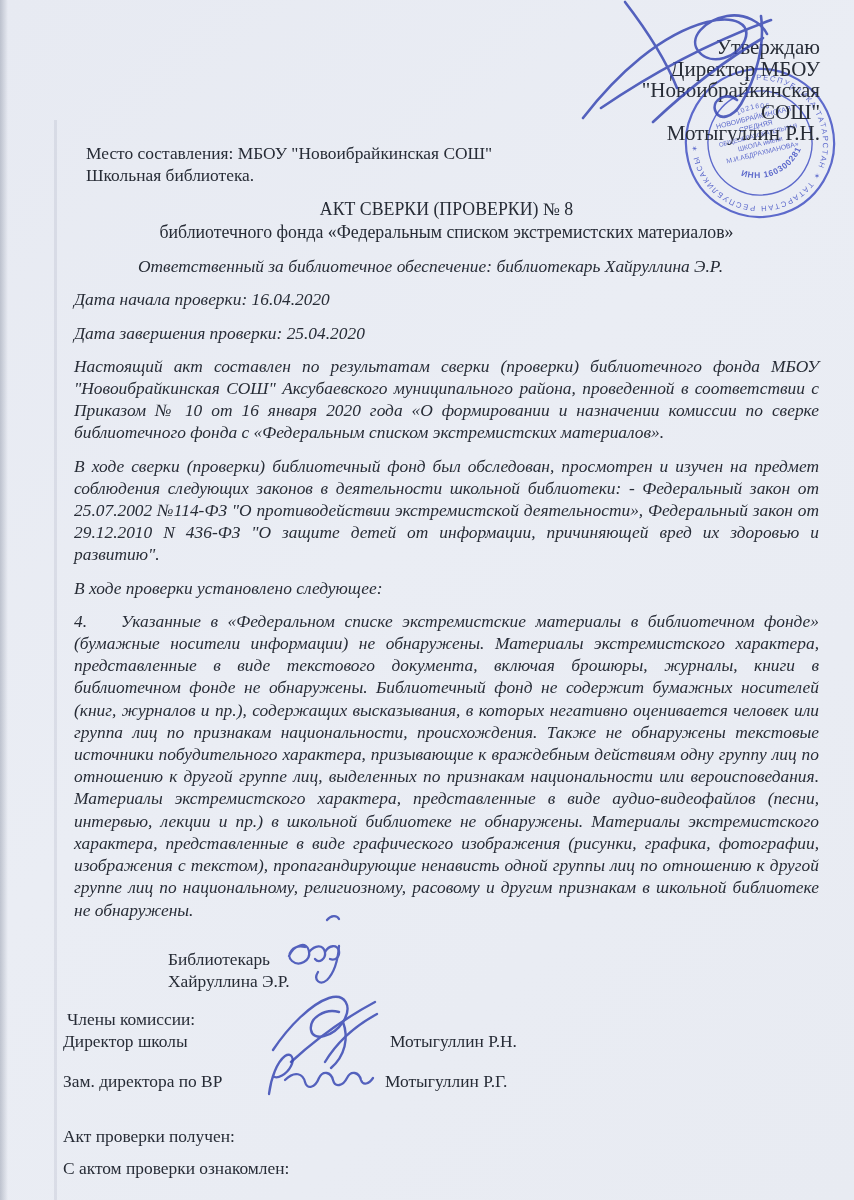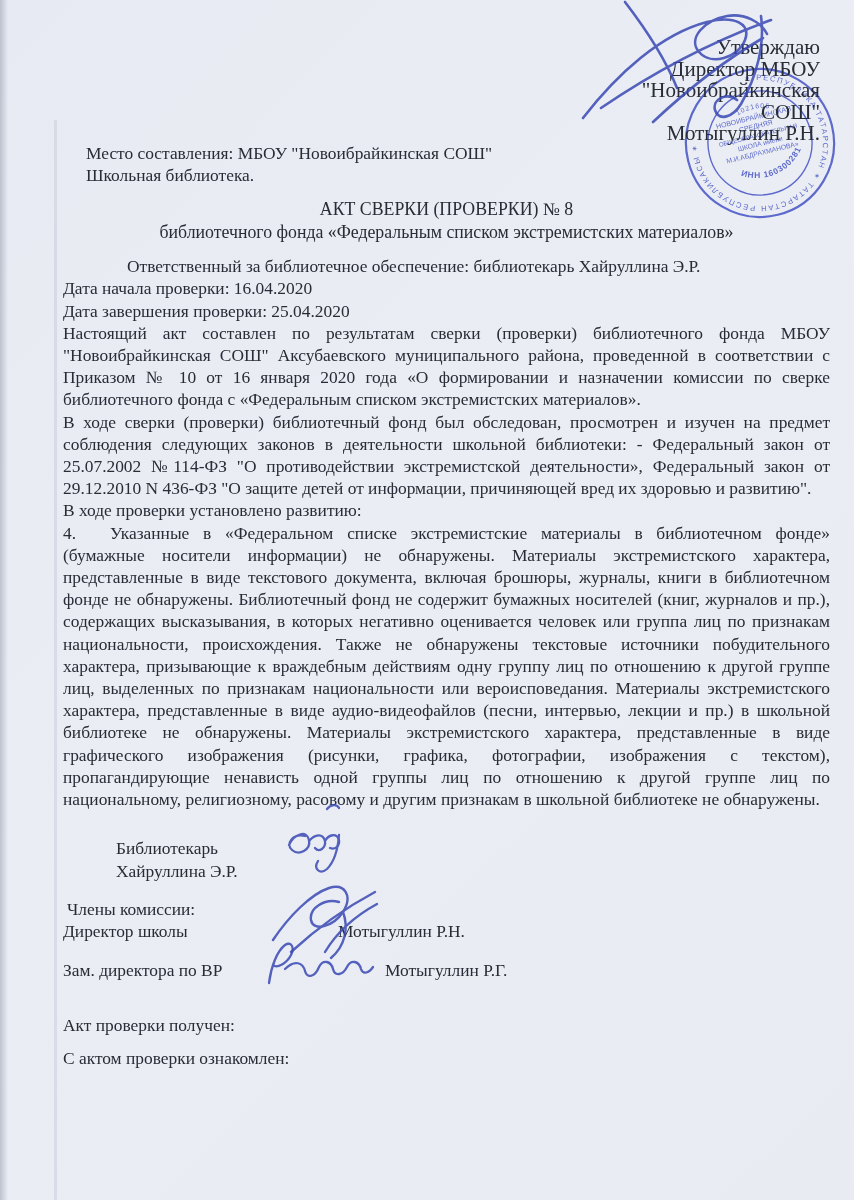--- a/index.html
+++ b/index.html
@@ -14,27 +14,27 @@
     background:linear-gradient(90deg, rgba(88,98,120,.30), rgba(88,98,120,0)); }
   .crease { position:absolute; left:54px; top:120px; bottom:0; width:3px;
     background:rgba(120,130,155,.14); }
   .content { position:relative; padding:2px 24px 0 63px; font-size:17.4px; line-height:22.2px; }
   .approval { position:absolute; top:37px; right:34px; width:230px;
     text-align:right; font-size:21px; line-height:21.6px; z-index:3; }
   .sig-top { position:absolute; left:565px; top:0; z-index:4; }
   .stamp-wrap { position:absolute; left:672px; top:55px; z-index:2; opacity:.88; }
   .place { margin-left:23px; padding-top:140px; }
   .title-block { text-align:center; font-weight:normal; margin-top:12px; font-size:17.8px; line-height:22.4px; }
-  .body-block p { margin:0; text-align:justify; }
+  .body-block p { margin:11px; text-align:justify;font-style:italic; }
   .p-indent { text-indent:64px; margin-top:12px !important; }
   .numbered .num { display:inline-block; width:47px; }
   .sign-section { position:relative; }
   .sig-row { position:relative; display:flex; align-items:baseline; }
   .sig-label { width:222px; flex:none; }
-  .sig-name { margin-left:53px; flex:none; }
+  .sig-name { margin-left:105px; flex:none; }
   .row-chair { margin-top:27px;flex-direction:column; }
   .members-heading { margin-top:16px; padding-left:4px; }
   .row-m1 { margin-top:0; }
   .row-m2 { margin-top:17px; }
   .row-m2 .sig-name { margin-left:100px; }
   .sig-svg { position:absolute; pointer-events:none; }
   .sig-chair-svg { left:212px; top:-36px; }
   .sig-m1-svg { left:200px; top:-44px; }
   .sig-m2-svg { left:196px; top:-22px; }
   .footer-line1 { margin-top:33px; }
@@ -103,21 +103,21 @@
       <div>АКТ СВЕРКИ (ПРОВЕРКИ) № 8</div>
       <div>библиотечного фонда «Федеральным списком экстремистских материалов»</div>
     </div>
 
     <div class="body-block">
       <p class="p-indent">Ответственный за библиотечное обеспечение: библиотекарь Хайруллина Э.Р.</p>
       <p>Дата начала проверки: 16.04.2020</p>
       <p>Дата завершения проверки: 25.04.2020</p>
       <p>Настоящий акт составлен по результатам сверки (проверки) библиотечного фонда МБОУ "Новоибрайкинская СОШ" Аксубаевского муниципального района, проведенной в соответствии с Приказом № 10 от 16 января 2020 года «О формировании и назначении комиссии по сверке библиотечного фонда с «Федеральным списком экстремистских материалов».</p>
       <p>В ходе сверки (проверки) библиотечный фонд был обследован, просмотрен и изучен на предмет соблюдения следующих законов в деятельности школьной библиотеки: - Федеральный закон от 25.07.2002 №114-ФЗ "О противодействии экстремистской деятельности», Федеральный закон от 29.12.2010 N 436-ФЗ "О защите детей от информации, причиняющей вред их здоровью и развитию".</p>
-      <p>В ходе проверки установлено развитию:</p>
+      <p>В ходе проверки установлено следующее:</p>
       <p class="numbered"><span class="num">4.</span><span>Указанные в «Федеральном списке экстремистские материалы в библиотечном фонде» (бумажные носители информации) не обнаружены. Материалы экстремистского характера, представленные в виде текстового документа, включая брошюры, журналы, книги в библиотечном фонде не обнаружены. Библиотечный фонд не содержит бумажных носителей (книг, журналов и пр.), содержащих высказывания, в которых негативно оценивается человек или группа лиц по признакам национальности, происхождения. Также не обнаружены текстовые источники побудительного характера, призывающие к враждебным действиям одну группу лиц по отношению к другой группе лиц, выделенных по признакам национальности или вероисповедания. Материалы экстремистского характера, представленные в виде аудио-видеофайлов (песни, интервью, лекции и пр.) в школьной библиотеке не обнаружены. Материалы экстремистского характера, представленные в виде графического изображения (рисунки, графика, фотографии, изображения с текстом), пропагандирующие ненависть одной группы лиц по отношению к другой группе лиц по национальному, религиозному, расовому и другим признакам в школьной библиотеке не обнаружены.</span></p>
     </div>
 
     <div class="sign-section">
 
       <div class="sig-row row-chair">
         <div class="sig-label">Библиотекарь</div>
         <svg class="sig-svg sig-chair-svg" width="100" height="76" viewBox="0 0 100 76">
           <g class="ink" stroke-width="2.3">
             <path d="M52 8 C56 3 62 3 64 7"></path>

